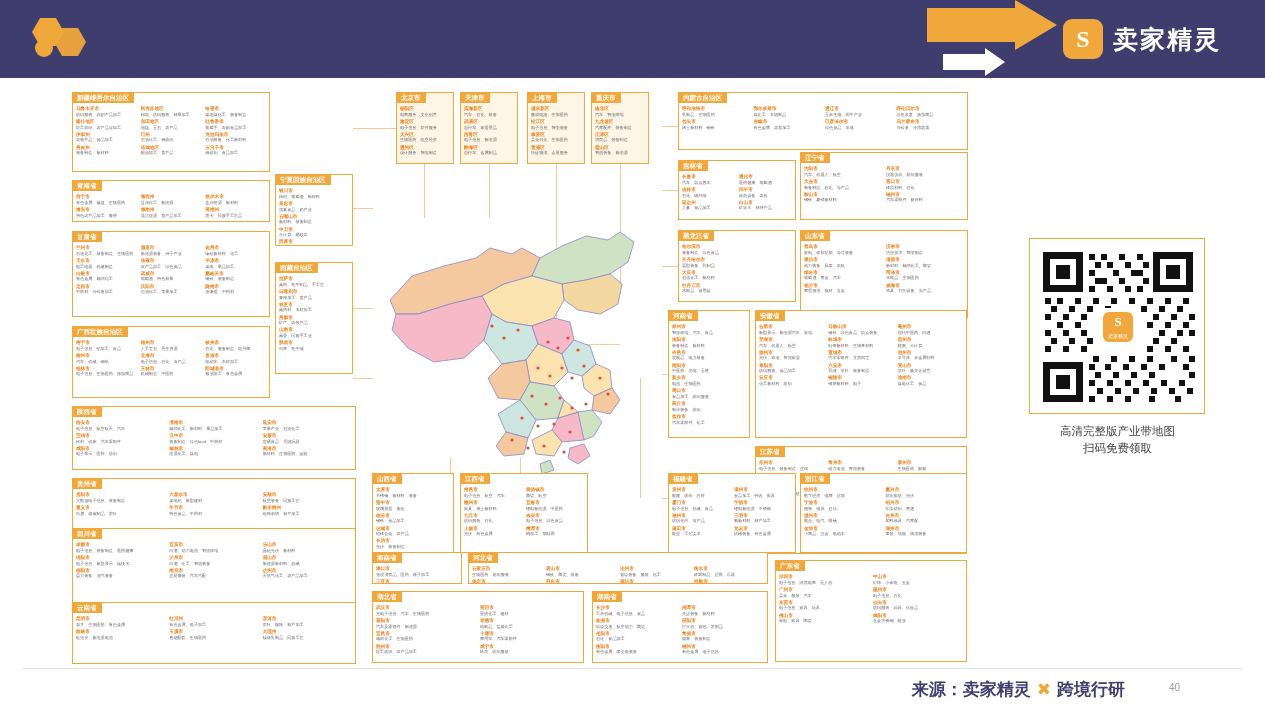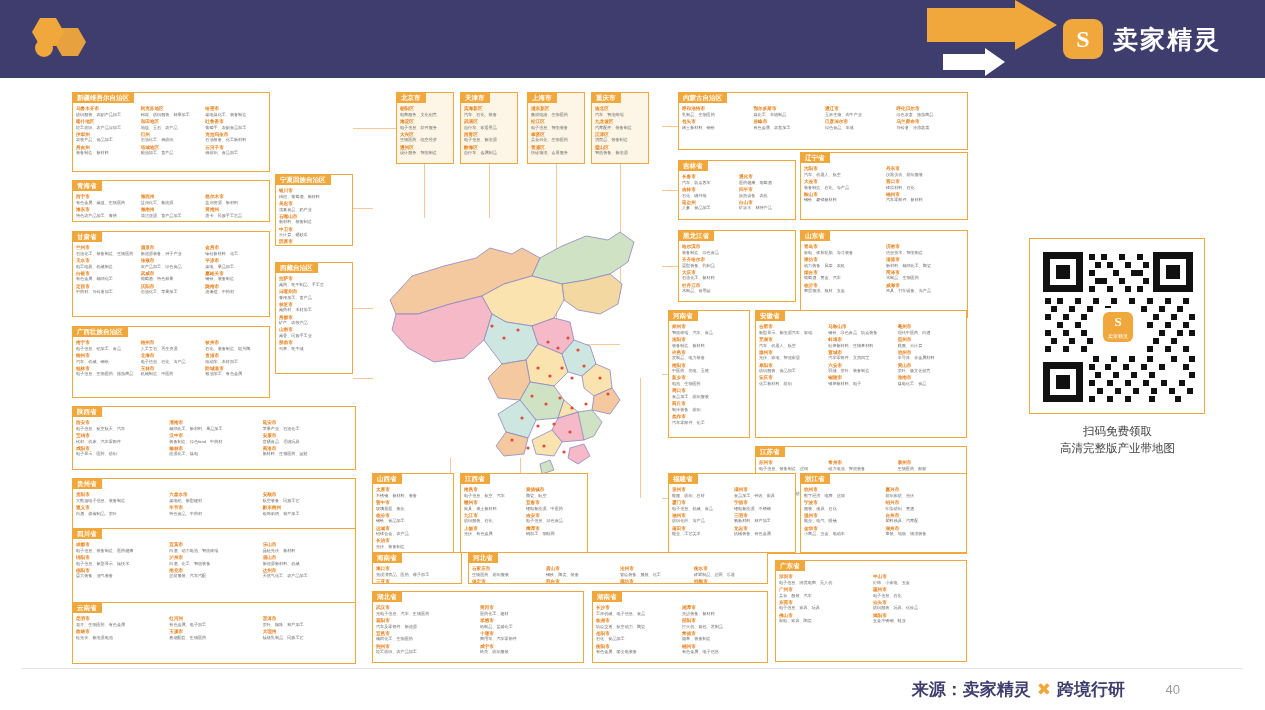--- a/index.html
+++ b/index.html
@@ -79,21 +79,21 @@
   .qrcap{
     position:absolute;left:1010px;top:345px;width:215px;text-align:center;
     color:#444;font-size:11.5px;line-height:17px;
   }
 
   
   .footer{position:absolute;left:0;top:668px;width:1265px;height:34px;background:#fff;}
   .footer .rule{position:absolute;left:22px;top:0;width:1221px;height:1px;background:#e2e2e2;}
   .footer .src{position:absolute;right:140px;top:10px;color:#3f3d6e;font-size:17px;font-weight:bold;}
   .footer .src .x{color:#f0a73b;margin:0 6px;}
-  .footer .page{position:absolute;right:85px;top:14px;color:#9b9b9b;font-size:13px;}
+  .footer .page{position:absolute;right:85px;top:14px;color:#9b9b9b;font-size:10px;}
 </style>
 </head>
 <body>
 
 <div class="header">
   <div class="logo-hex">
     <svg width="70" height="50" viewBox="0 0 70 50">
       <polygon points="18,4 34,4 42,18 34,32 18,32 10,18" fill="#f0a73b"></polygon>
       <circle cx="22" cy="34" r="9" fill="#f0a73b"></circle>
       <polygon points="40,14 56,14 64,28 56,42 40,42 32,28" fill="#f0a73b" opacity="0.95"></polygon>
@@ -1498,22 +1498,22 @@
       </g>
       <g>
         <rect x="62" y="62" width="38" height="38" rx="7" fill="#ffffff"></rect>
         <rect x="66" y="66" width="30" height="30" rx="6" fill="#f0a73b"></rect>
         <text x="81" y="80" font-family="Liberation Serif, serif" font-size="13" fill="#ffffff" text-anchor="middle" font-weight="bold">S</text>
         <text x="81" y="92" font-family="Liberation Sans, sans-serif" font-size="5" fill="#ffffff" text-anchor="middle">卖家精灵</text>
       </g>
     </svg>
   </div>
   <div class="qrcap">
+    <div>高清完整版产业带地图</div>
     <div>扫码免费领取</div>
-    <div>高清完整版产业带地图</div>
   </div>
 </div>
 
 <div class="footer">
   <div class="rule"></div>
   <div class="src">
     <span>来源：卖家精灵</span><span class="x">✖</span><span>跨境行研</span>
   </div>
   <div class="page">40</div>
 </div>

